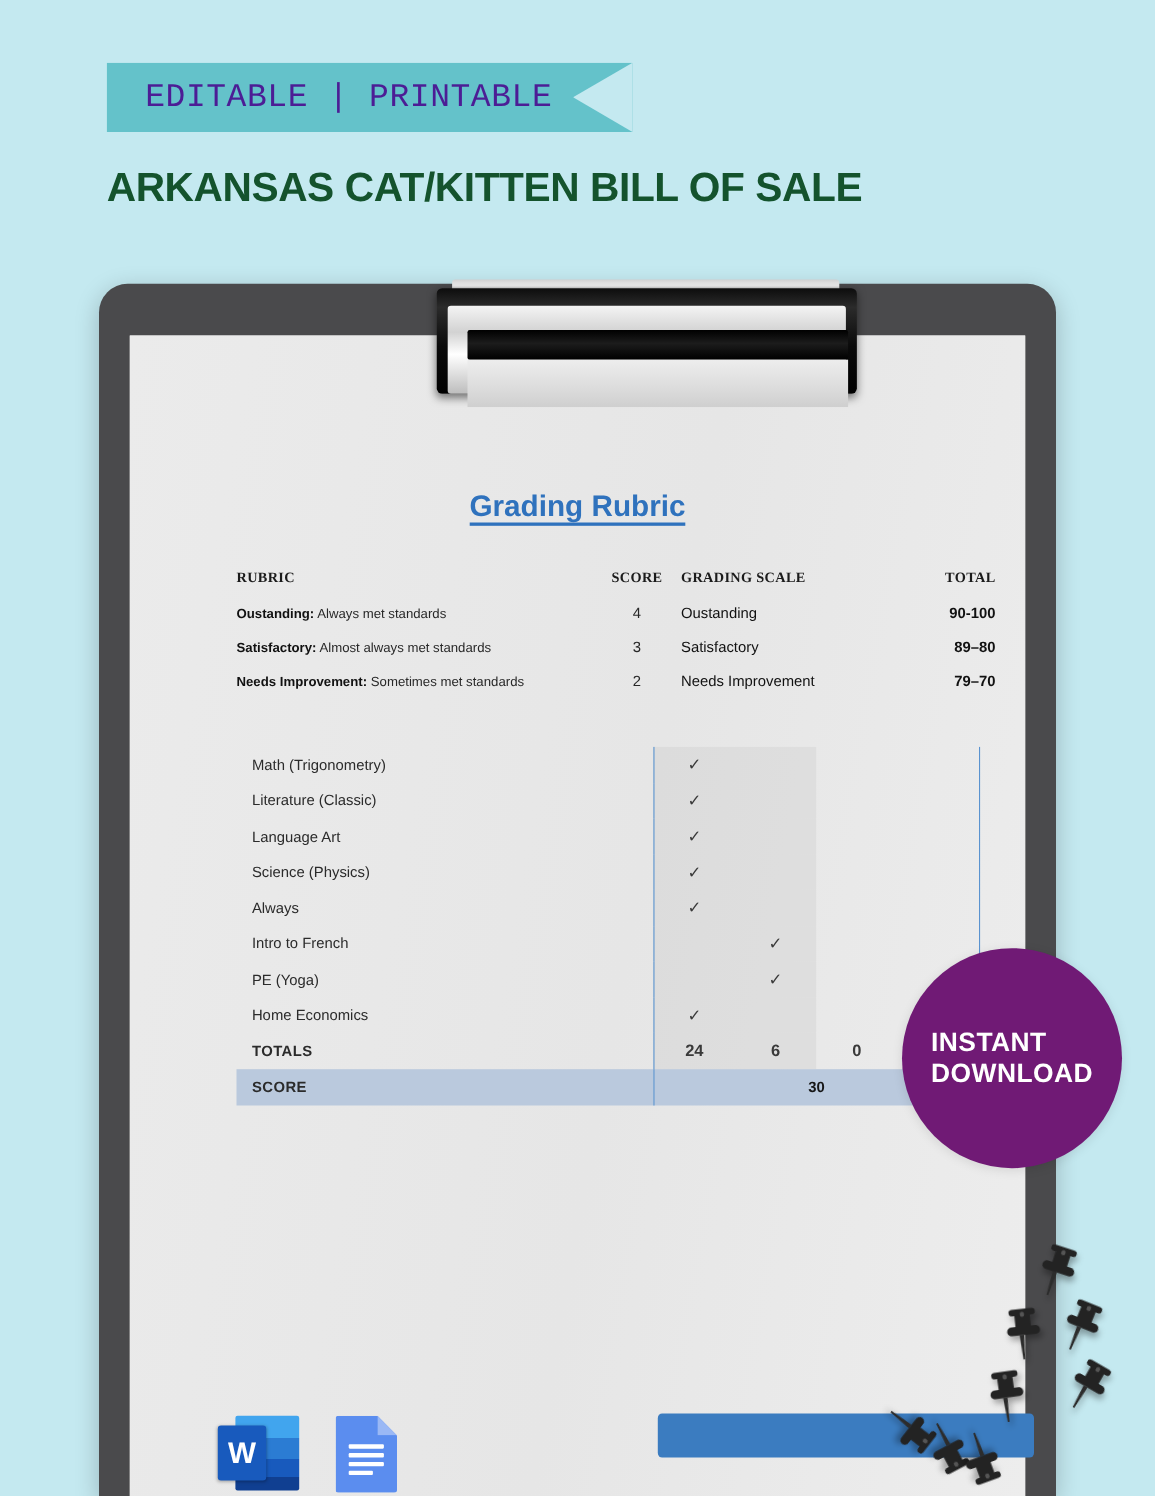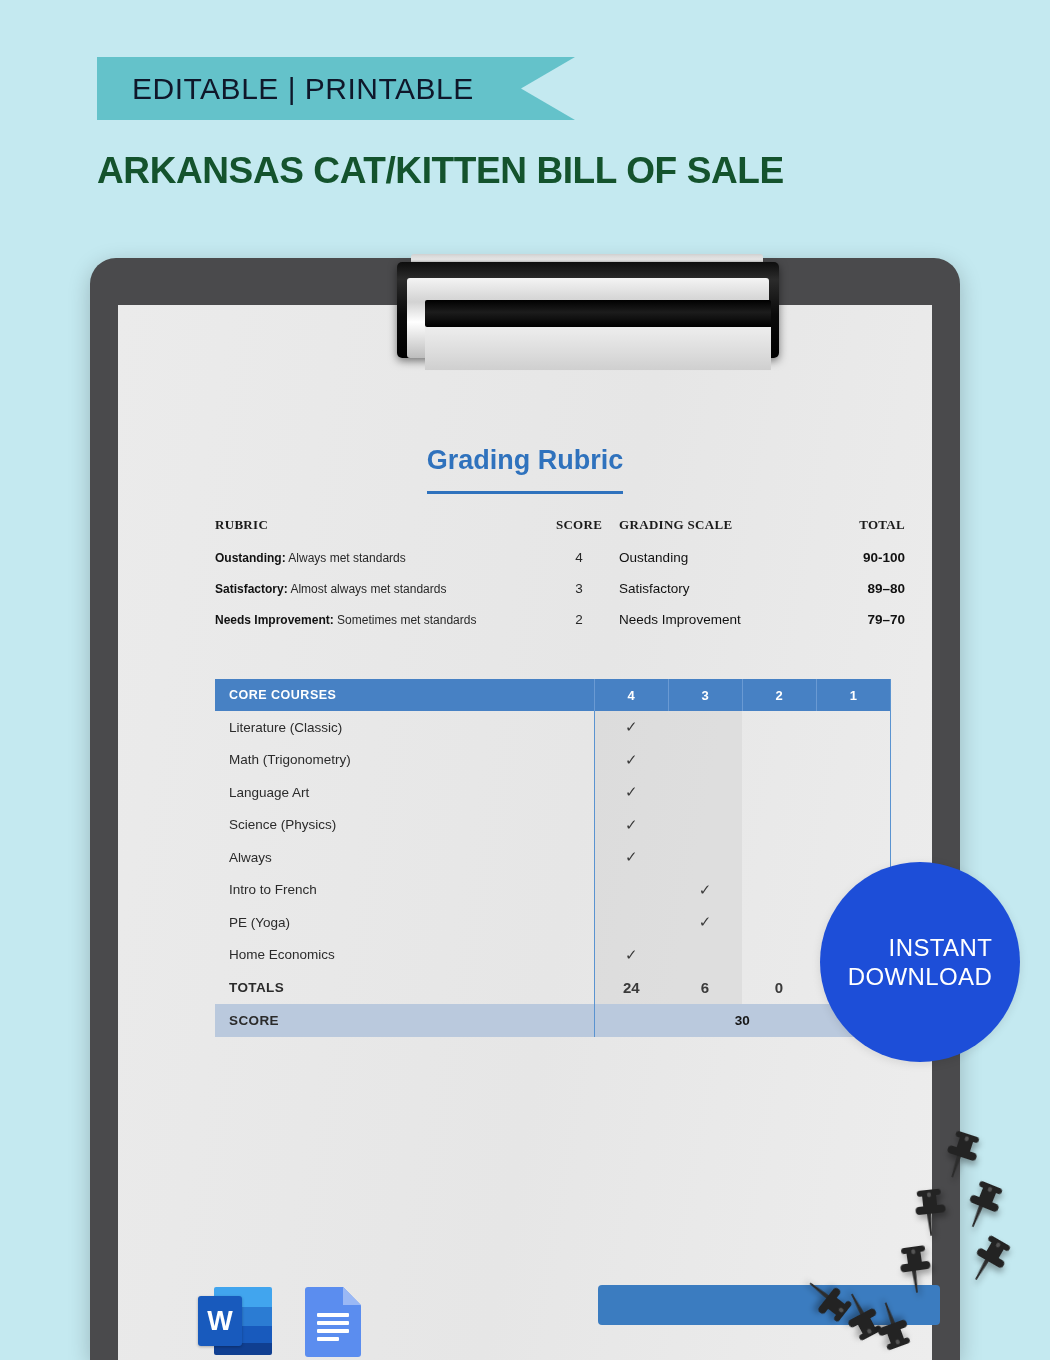--- a/index.html
+++ b/index.html
@@ -22,25 +22,26 @@
     clip-path: polygon(0 0, 100% 0, 100% 100%, 0 100%,
                        0 100%, 0 0);
   }
   .ribbon-notch {
     position: absolute; right: 0; top: 0;
     width: 54px; height: 63px;
     background: #c4e9f0;
     clip-path: polygon(100% 0, 100% 100%, 0 50%);
   }
   .ribbon-text {
-    color: #0f172a;
+    color: #4c1d95;
     font-size: 30px;
     letter-spacing: 0.5px;
     font-weight: 400;
     white-space: nowrap;
+    font-family: Liberation Mono, monospace;
   }
 
   
   .main-title {
     position: absolute; left: 97px; top: 150px;
     width: 880px;
     color: #14532d;
     font-size: 37px;
     font-weight: bold;
     letter-spacing: -0.4px;
@@ -95,21 +96,21 @@
 
   
   .doc { position: absolute; left: 0; top: 0; width: 814px; height: 1055px; }
   .doc-title {
     position: absolute; left: 0; top: 140px; width: 814px;
     text-align: center;
     color: #2f72bd;
     font-size: 27px;
     font-weight: bold;
   }
-  .doc-title span { border-bottom: 3px solid #2f72bd; padding-bottom: 16px; }
+  .doc-title span { border-bottom: 3px solid #2f72bd; padding-bottom: 0; }
 
   
   .legend { position: absolute; left: 97px; top: 212px; width: 690px; }
   .legend-row { display: flex; align-items: baseline; height: 31px; }
   .lg-c1 { width: 340px; font-size: 12px; color: #282828; }
   .lg-c1 b { font-weight: bold; color: #111; }
   .lg-c2 { width: 84px; text-align: center; font-size: 13.5px; color: #282828; }
   .lg-c3 { width: 210px; font-size: 13.5px; color: #111; font-weight: normal; }
   .lg-c4 { width: 90px; text-align: right; font-size: 13.5px; color: #111; font-weight: bold; }
   .legend-head .lg-c1,
@@ -149,27 +150,28 @@
   .score-val { text-align: center; }
   .tbl-right-edge {
     position: absolute; right: 0; top: 32px; width: 1px; height: 342px;
     background: #5a93d0;
   }
 
   
   .badge {
     position: absolute; left: 820px; top: 862px;
     width: 200px; height: 200px; border-radius: 50%;
-    background: #1d4ed8;
+    background: #701a75;
     display: flex; align-items: center; justify-content: center;
-    text-align: right; color: #fff;
+    text-align: left; color: #fff;
     font-size: 24px; line-height: 1.22;
     letter-spacing: .4px;
     z-index: 20;
     box-shadow: 0 2px 10px rgba(0,0,0,0.10);
+    font-weight: bold;
   }
 
   
   .fmt-icons { position: absolute; left: 80px; top: 982px; display: flex; gap: 33px; z-index: 8; }
   .word-icon { position: relative; width: 74px; height: 68px; }
   .word-icon .w-doc {
     position: absolute; left: 16px; top: 0; width: 58px; height: 68px;
     background: linear-gradient(180deg,#41a5ee 0%,#41a5ee 30%,#2b7cd3 30%,#2b7cd3 58%,#185abd 58%,#185abd 82%,#103f91 82%,#103f91 100%);
     border-radius: 2px;
   }
@@ -251,37 +253,30 @@
           <div class="legend-row">
             <div class="lg-c1"><b>Needs Improvement:</b><span> Sometimes met standards</span></div>
             <div class="lg-c2">2</div>
             <div class="lg-c3">Needs Improvement</div>
             <div class="lg-c4">79–70</div>
           </div>
         </div>
 
         <table class="table">
           <tbody>
-            <tr class="thead-row">
-              <td class="th-course">CORE COURSES</td>
-              <td class="th-num">4</td>
-              <td class="th-num">3</td>
-              <td class="th-num">2</td>
-              <td class="th-num">1</td>
-            </tr>
-
+
+            <tr class="trow">
+              <td class="td-course">Math (Trigonometry)</td>
+              <td class="td-mark shaded">✓</td>
+              <td class="td-mark shaded"></td>
+              <td class="td-mark"></td>
+              <td class="td-mark"></td>
+            </tr>
             <tr class="trow">
               <td class="td-course">Literature (Classic)</td>
-              <td class="td-mark shaded">✓</td>
-              <td class="td-mark shaded"></td>
-              <td class="td-mark"></td>
-              <td class="td-mark"></td>
-            </tr>
-            <tr class="trow">
-              <td class="td-course">Math (Trigonometry)</td>
               <td class="td-mark shaded">✓</td>
               <td class="td-mark shaded"></td>
               <td class="td-mark"></td>
               <td class="td-mark"></td>
             </tr>
             <tr class="trow">
               <td class="td-course">Language Art</td>
               <td class="td-mark shaded">✓</td>
               <td class="td-mark shaded"></td>
               <td class="td-mark"></td>

